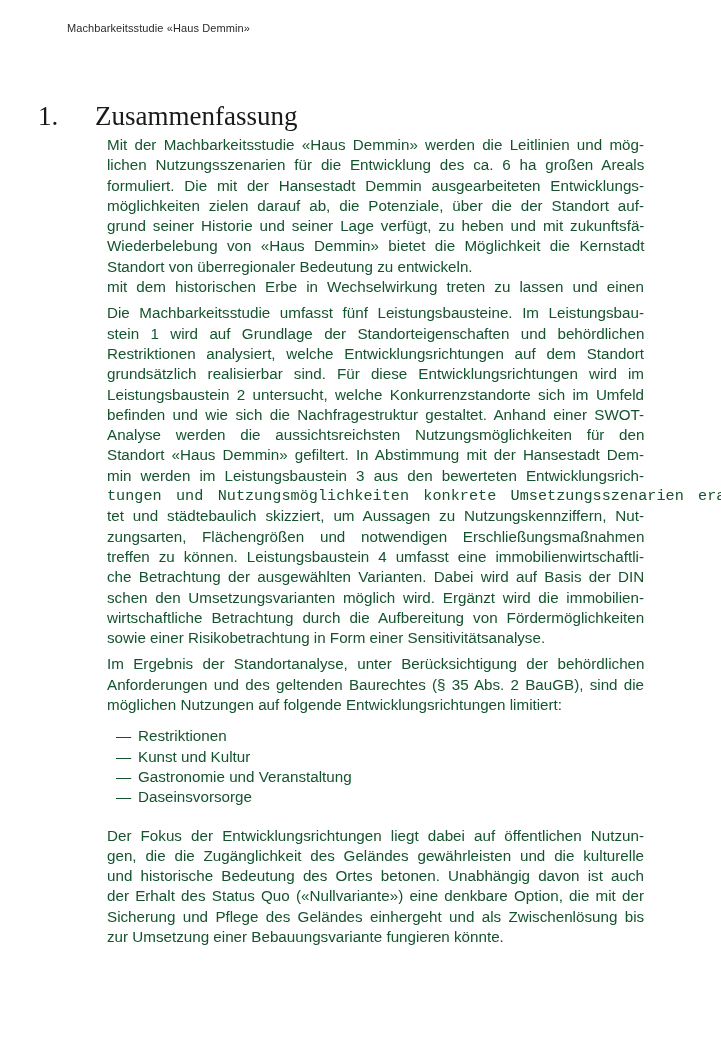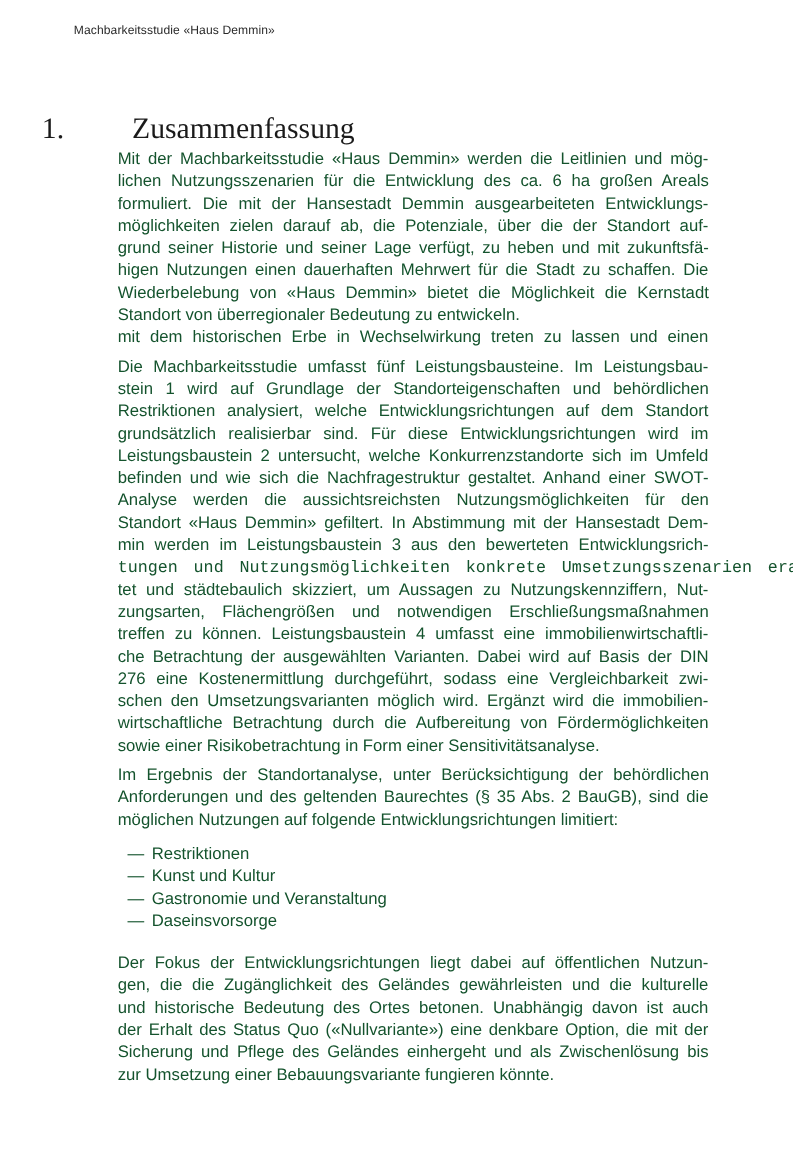--- a/index.html
+++ b/index.html
@@ -33,21 +33,21 @@
       color: #1a1a1a;
       white-space: nowrap;
     }
     .section-number {
       position: absolute;
       left: 0;
       top: 0;
     }
     .section-title {
       position: absolute;
-      left: 82px;
+      left: 57px;
       top: 0;
     }
     .body {
       position: absolute;
       left: 107px;
       top: 135px;
       width: 537px;
       font-size: 15.2px;
       line-height: 20.3px;
       color: #14532d;
@@ -91,41 +91,39 @@
   <span class="section-title">Zusammenfassung</span>
 </div>
 
 <div class="body">
   <div class="para">
       <span class="line" style="display: block; white-space: nowrap; word-spacing: 3px;">Mit der Machbarkeitsstudie «Haus Demmin» werden die Leitlinien und mög-</span>
       <span class="line" style="display: block; white-space: nowrap; word-spacing: 4.6px;">lichen Nutzungsszenarien für die Entwicklung des ca. 6 ha großen Areals</span>
       <span class="line" style="display: block; white-space: nowrap; word-spacing: 5.57143px;">formuliert. Die mit der Hansestadt Demmin ausgearbeiteten Entwicklungs-</span>
       <span class="line" style="display: block; white-space: nowrap; word-spacing: 4.6px;">möglichkeiten zielen darauf ab, die Potenziale, über die der Standort auf-</span>
       <span class="line" style="display: block; white-space: nowrap; word-spacing: 2.72727px;">grund seiner Historie und seiner Lage verfügt, zu heben und mit zukunftsfä-</span>
-      <span class="line" style="display: block; white-space: nowrap; word-spacing: 2.9px;">higen Nutzungen einen dauerhaften Mehrwert für die Stadt zu schaffen. Die</span>
       <span class="line" style="display: block; white-space: nowrap; word-spacing: 5.125px;">Wiederbelebung von «Haus Demmin» bietet die Möglichkeit die Kernstadt</span>
       <span class="line last">Standort von überregionaler Bedeutung zu entwickeln.</span>
       <span class="line" style="display: block; white-space: nowrap; word-spacing: 4.8px;">mit dem historischen Erbe in Wechselwirkung treten zu lassen und einen</span>
     </div>
   <div class="para">
       <span class="line" style="display: block; white-space: nowrap; word-spacing: 5.33333px;">Die Machbarkeitsstudie umfasst fünf Leistungsbausteine. Im Leistungsbau-</span>
       <span class="line" style="display: block; white-space: nowrap; word-spacing: 7.125px;">stein 1 wird auf Grundlage der Standorteigenschaften und behördlichen</span>
       <span class="line" style="display: block; white-space: nowrap; word-spacing: 6.5px;">Restriktionen analysiert, welche Entwicklungsrichtungen auf dem Standort</span>
       <span class="line" style="display: block; white-space: nowrap; word-spacing: 6.85714px;">grundsätzlich realisierbar sind. Für diese Entwicklungsrichtungen wird im</span>
       <span class="line" style="display: block; white-space: nowrap; word-spacing: 3.14286px;">Leistungsbaustein 2 untersucht, welche Konkurrenzstandorte sich im Umfeld</span>
       <span class="line" style="display: block; white-space: nowrap; word-spacing: 3.11111px;">befinden und wie sich die Nachfragestruktur gestaltet. Anhand einer SWOT-</span>
       <span class="line" style="display: block; white-space: nowrap; word-spacing: 10.5px;">Analyse werden die aussichtsreichsten Nutzungsmöglichkeiten für den</span>
       <span class="line" style="display: block; white-space: nowrap; word-spacing: 2.88889px;">Standort «Haus Demmin» gefiltert. In Abstimmung mit der Hansestadt Dem-</span>
       <span class="line" style="display: block; white-space: nowrap; word-spacing: 4.875px;">min werden im Leistungsbaustein 3 aus den bewerteten Entwicklungsrich-</span>
       <span class="line" style="display: block; white-space: nowrap; word-spacing: 5.2px; font-family: Liberation Mono, monospace;">tungen und Nutzungsmöglichkeiten konkrete Umsetzungsszenarien erarbei-</span>
       <span class="line" style="display: block; white-space: nowrap; word-spacing: 4.625px;">tet und städtebaulich skizziert, um Aussagen zu Nutzungskennziffern, Nut-</span>
       <span class="line" style="display: block; white-space: nowrap; word-spacing: 11.5px;">zungsarten, Flächengrößen und notwendigen Erschließungsmaßnahmen</span>
       <span class="line" style="display: block; white-space: nowrap; word-spacing: 4.71429px;">treffen zu können. Leistungsbaustein 4 umfasst eine immobilienwirtschaftli-</span>
       <span class="line" style="display: block; white-space: nowrap; word-spacing: 3.1px;">che Betrachtung der ausgewählten Varianten. Dabei wird auf Basis der DIN</span>
-      <span class="line" style="display: block; white-space: nowrap; word-spacing: 5.42857px;">276 eine Kostenermittlung durchgeführt, sodass eine Vergleichbarkeit zwi-</span>
       <span class="line" style="display: block; white-space: nowrap; word-spacing: 3.5px;">schen den Umsetzungsvarianten möglich wird. Ergänzt wird die immobilien-</span>
       <span class="line" style="display: block; white-space: nowrap; word-spacing: 4.83333px;">wirtschaftliche Betrachtung durch die Aufbereitung von Fördermöglichkeiten</span>
       <span class="line last">sowie einer Risikobetrachtung in Form einer Sensitivitätsanalyse.</span>
     </div>
   <div class="para">
       <span class="line" style="display: block; white-space: nowrap; word-spacing: 5.14286px;">Im Ergebnis der Standortanalyse, unter Berücksichtigung der behördlichen</span>
       <span class="line" style="display: block; white-space: nowrap; word-spacing: 2px;">Anforderungen und des geltenden Baurechtes (§ 35 Abs. 2 BauGB), sind die</span>
       <span class="line last">möglichen Nutzungen auf folgende Entwicklungsrichtungen limitiert:</span>
     </div>
 

